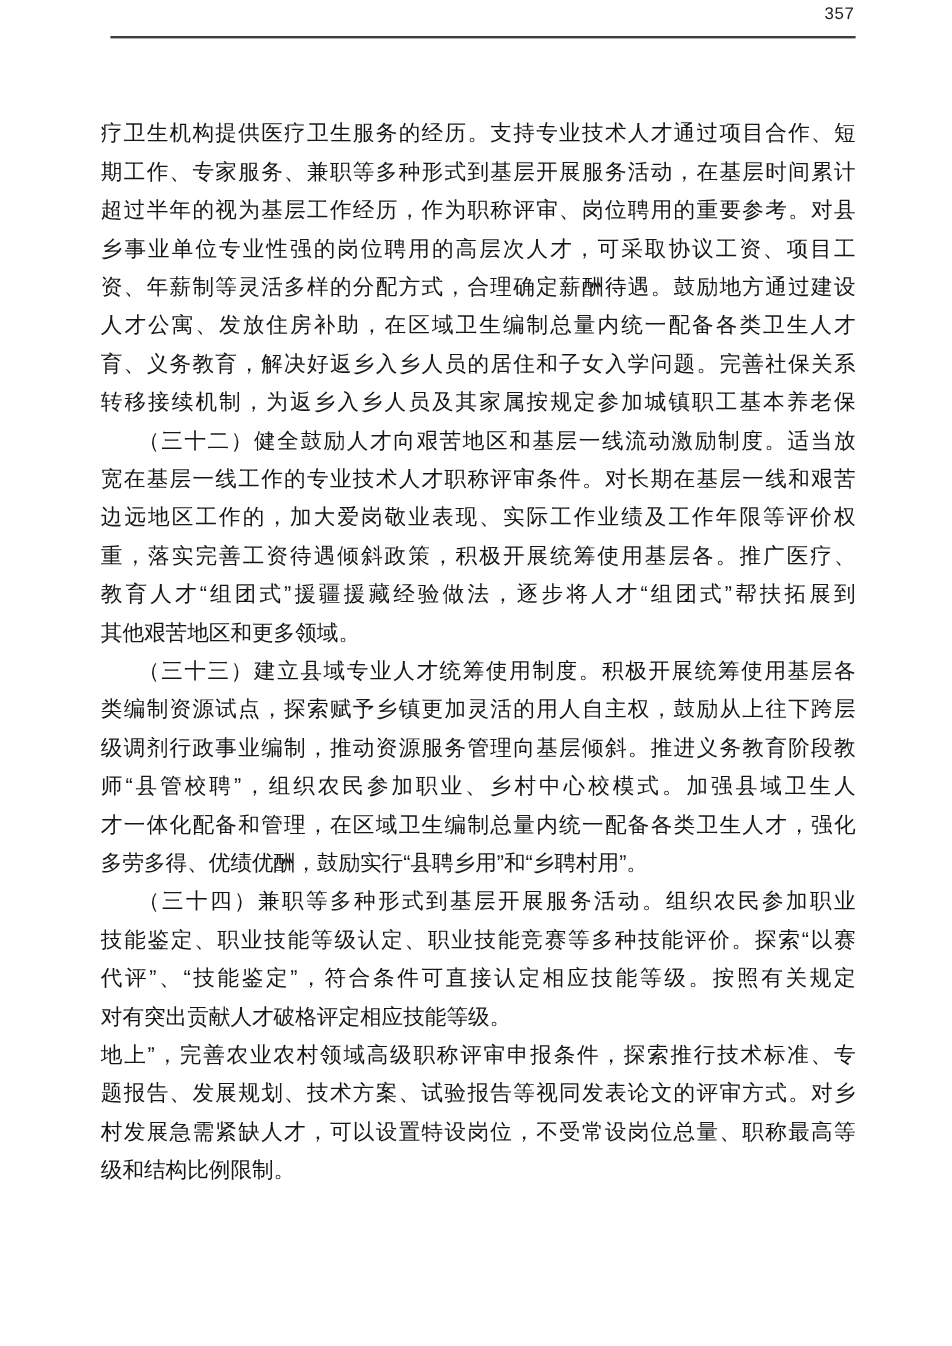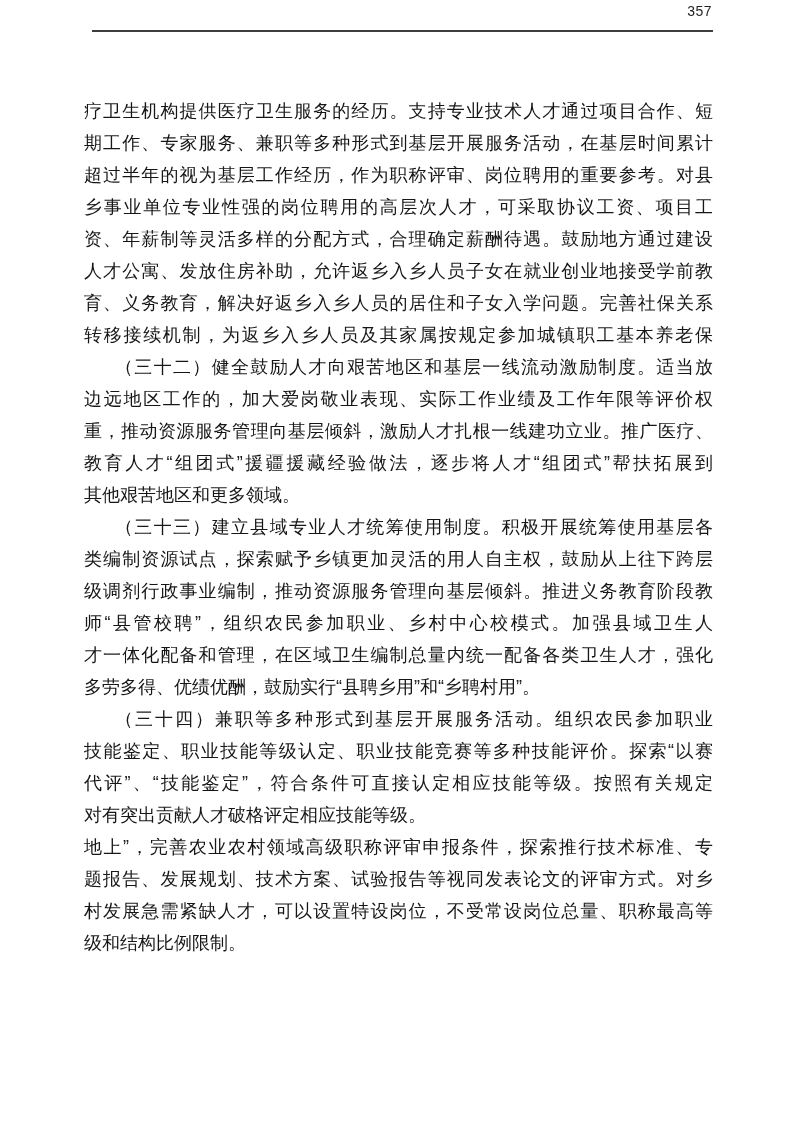--- a/index.html
+++ b/index.html
@@ -62,26 +62,27 @@
 
 <div class="page">
   <div class="page-number">357</div>
   <div class="header-rule"></div>
   <div class="body-text">
       <div class="line">疗卫生机构提供医疗卫生服务的经历。支持专业技术人才通过项目合作、短</div>
       <div class="line">期工作、专家服务、兼职等多种形式到基层开展服务活动，在基层时间累计</div>
       <div class="line">超过半年的视为基层工作经历，作为职称评审、岗位聘用的重要参考。对县</div>
       <div class="line">乡事业单位专业性强的岗位聘用的高层次人才，可采取协议工资、项目工</div>
       <div class="line">资、年薪制等灵活多样的分配方式，合理确定薪酬待遇。鼓励地方通过建设</div>
-      <div class="line">人才公寓、发放住房补助，允许返乡入乡人员子女在就业创业地接受学前教</div>
+      <div class="line">人才公寓、发放住房补助，在区域卫生编制总量内统一配备各类卫生人才</div>
       <div class="line">育、义务教育，解决好返乡入乡人员的居住和子女入学问题。完善社保关系</div>
       <div class="line">转移接续机制，为返乡入乡人员及其家属按规定参加城镇职工基本养老保</div>
       <div class="line indent">（三十二）健全鼓励人才向艰苦地区和基层一线流动激励制度。适当放</div>
+      <div class="line">宽在基层一线工作的专业技术人才职称评审条件。对长期在基层一线和艰苦</div>
       <div class="line">边远地区工作的，加大爱岗敬业表现、实际工作业绩及工作年限等评价权</div>
-      <div class="line">重，推动资源服务管理向基层倾斜，激励人才扎根一线建功立业。推广医疗、</div>
+      <div class="line">重，落实完善工资待遇倾斜政策，积极开展统筹使用基层各。推广医疗、</div>
       <div class="line">教育人才“组团式”援疆援藏经验做法，逐步将人才“组团式”帮扶拓展到</div>
       <div class="line para-last">其他艰苦地区和更多领域。</div>
       <div class="line indent">（三十三）建立县域专业人才统筹使用制度。积极开展统筹使用基层各</div>
       <div class="line">类编制资源试点，探索赋予乡镇更加灵活的用人自主权，鼓励从上往下跨层</div>
       <div class="line">级调剂行政事业编制，推动资源服务管理向基层倾斜。推进义务教育阶段教</div>
       <div class="line">师“县管校聘”，组织农民参加职业、乡村中心校模式。加强县域卫生人</div>
       <div class="line">才一体化配备和管理，在区域卫生编制总量内统一配备各类卫生人才，强化</div>
       <div class="line para-last">多劳多得、优绩优酬，鼓励实行“县聘乡用”和“乡聘村用”。</div>
       <div class="line indent">（三十四）兼职等多种形式到基层开展服务活动。组织农民参加职业</div>
       <div class="line">技能鉴定、职业技能等级认定、职业技能竞赛等多种技能评价。探索“以赛</div>

